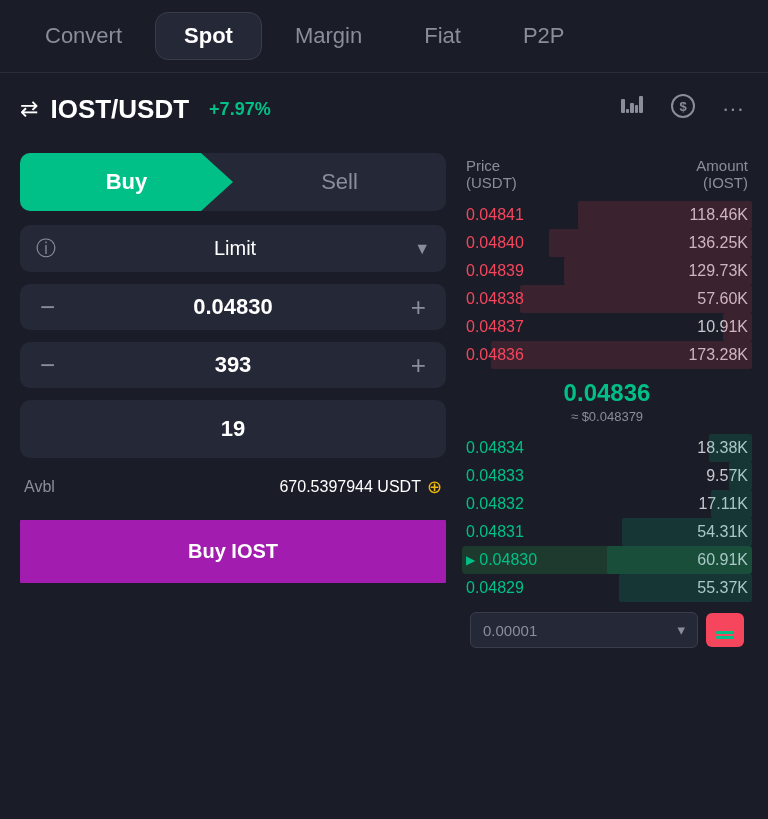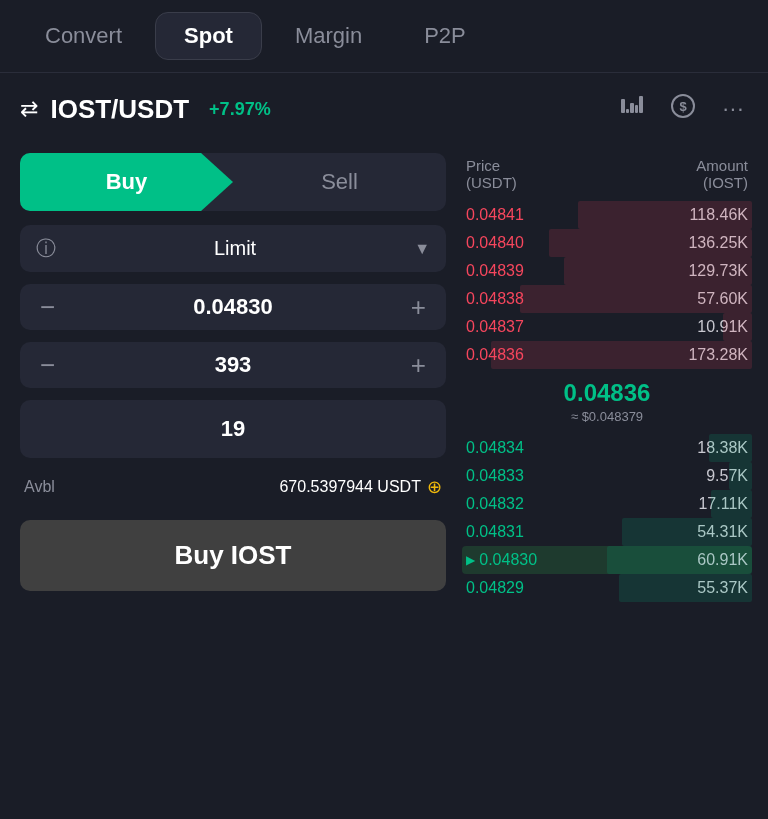--- a/index.html
+++ b/index.html
@@ -223,25 +223,25 @@
     .avbl-plus {
       color: #f0b90b;
       font-size: 18px;
       cursor: pointer;
     }
 
     
     .buy-button {
       width: 100%;
       padding: 20px;
-      background: #404040;
-      border: none;
-      border-radius: 10px;
-      color: #fff;
-      font-size: 26px;
+      background: #a21caf;
+      border: none;
+      border-radius: 1px;
+      color: #fff;
+      font-size: 20px;
       font-weight: 700;
       cursor: pointer;
     }
 
     
     .right-panel {
       flex: 1;
       padding: 8px 8px 8px 4px;
     }
 
@@ -336,20 +336,21 @@
     .orderbook-view-btn .line.green { background: #00c087; }
     .orderbook-view-btn .line.red { background: #f6465d; }
   </style>
 </head>
 <body>
 
 <nav class="top-nav">
   <button class="nav-tab">Convert</button>
   <button class="nav-tab active">Spot</button>
   <button class="nav-tab">Margin</button>
+  <button class="nav-tab">Fiat</button>
   <button class="nav-tab">P2P</button>
 </nav>
 
 <div class="header-row">
   <span class="pair-icon">⇄</span>
   <span class="pair-name">IOST/USDT</span>
   <span class="pair-change">+7.97%</span>
   <div class="header-icons">
     <button class="header-icon-btn">
       <svg width="24" height="22" viewBox="0 0 24 22" fill="none">
@@ -501,15 +502,27 @@
         </span>
         <span class="amount">60.91K</span>
       </div>
       <div class="order-row buy">
         <div class="depth-bar" style="width:46%"></div>
         <span class="price">0.04829</span>
         <span class="amount">55.37K</span>
       </div>
     </div>
 
+    <div class="bottom-controls">
+      <div class="tick-select">
+        <span>0.00001</span>
+        <span>▾</span>
+      </div>
+      <button class="orderbook-view-btn">
+        <div class="line red"></div>
+        <div class="line red"></div>
+        <div class="line green"></div>
+        <div class="line green"></div>
+      </button>
+    </div>
 
   </div>
 </div>
 
 </body></html>

